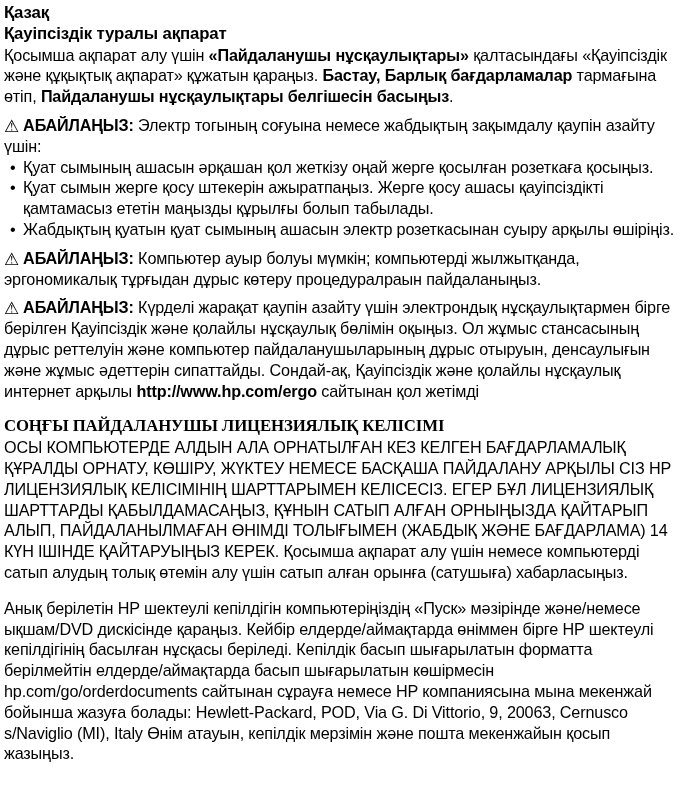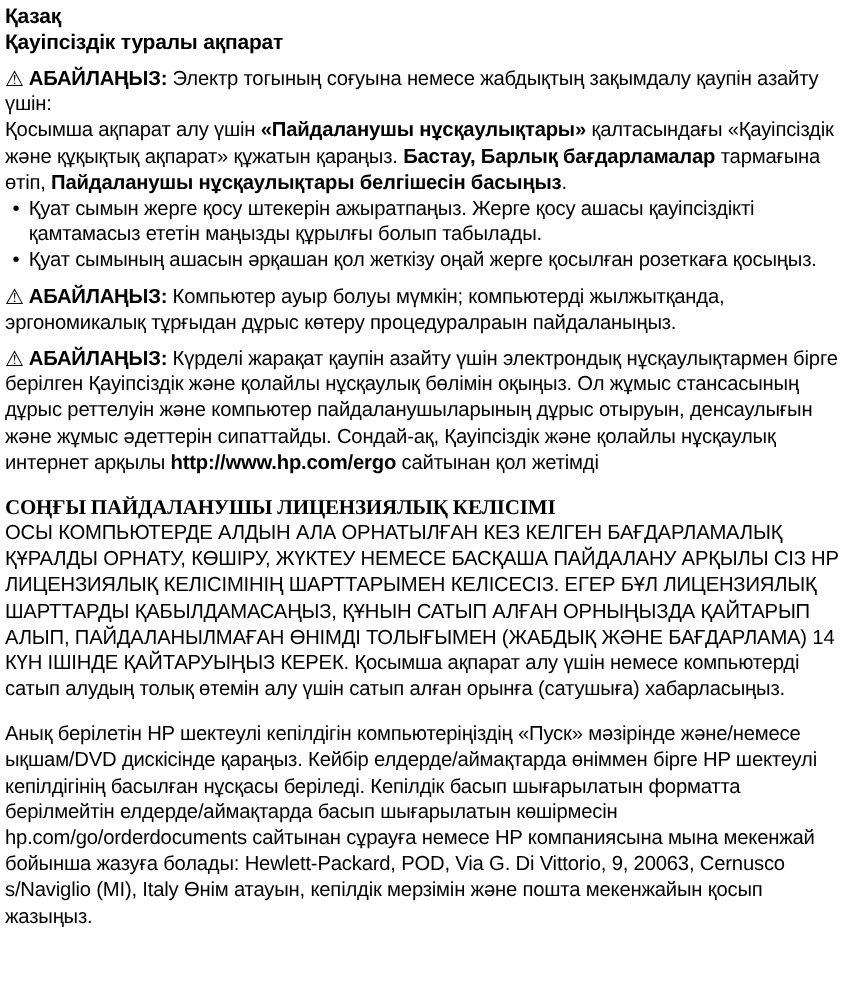--- a/index.html
+++ b/index.html
@@ -60,27 +60,28 @@
 </head>
 <body>
 
 <main class="page">
 
   <h1 class="h1">Қазақ</h1>
 
 
   <h2 class="h2 safety">Қауіпсіздік туралы ақпарат</h2>
 
+  <p class="body"><span>Қосымша ақпарат алу үшін </span><b>«Пайдаланушы нұсқаулықтары»</b><span> қалтасындағы «Қауіпсіздік және құқықтық ақпарат» құжатын қараңыз. </span><b>Бастау, Барлық бағдарламалар</b><span> тармағына өтіп, </span><b>Пайдаланушы нұсқаулықтары белгішесін басыңыз</b><span>.</span></p>
+
   <p class="body warning"><span class="wicon">⚠</span><b>АБАЙЛАҢЫЗ:</b><span> Электр тогының соғуына немесе жабдықтың зақымдалу қаупін азайту үшін:</span></p>
 
-  <p class="body"><span>Қосымша ақпарат алу үшін </span><b>«Пайдаланушы нұсқаулықтары»</b><span> қалтасындағы «Қауіпсіздік және құқықтық ақпарат» құжатын қараңыз. </span><b>Бастау, Барлық бағдарламалар</b><span> тармағына өтіп, </span><b>Пайдаланушы нұсқаулықтары белгішесін басыңыз</b><span>.</span></p>
-
   <ul class="bullets">
+    <li><span class="marker">•</span><span>Қуат сымының ашасын әрқашан қол жеткізу оңай жерге қосылған розеткаға қосыңыз.</span></li>
     <li><span class="marker">•</span><span>Қуат сымын жерге қосу штекерін ажыратпаңыз. Жерге қосу ашасы қауіпсіздікті қамтамасыз ететін маңызды құрылғы болып табылады.</span></li>
-    <li><span class="marker">•</span><span>Қуат сымының ашасын әрқашан қол жеткізу оңай жерге қосылған розеткаға қосыңыз.</span></li>
+    <li><span class="marker">•</span><span>Жабдықтың қуатын қуат сымының ашасын электр розеткасынан суыру арқылы өшіріңіз.</span></li>
   </ul>
 
   <p class="body warning"><span class="wicon">⚠</span><b>АБАЙЛАҢЫЗ:</b><span> Компьютер ауыр болуы мүмкін; компьютерді жылжытқанда, эргономикалық тұрғыдан дұрыс көтеру процедуралраын пайдаланыңыз.</span></p>
 
   <p class="body warning"><span class="wicon">⚠</span><b>АБАЙЛАҢЫЗ:</b><span> Күрделі жарақат қаупін азайту үшін электрондық нұсқаулықтармен бірге берілген Қауіпсіздік және қолайлы нұсқаулық бөлімін оқыңыз. Ол жұмыс стансасының дұрыс реттелуін және компьютер пайдаланушыларының дұрыс отыруын, денсаулығын және жұмыс әдеттерін сипаттайды. Сондай-ақ, Қауіпсіздік және қолайлы нұсқаулық интернет арқылы </span><b>http://www.hp.com/ergo</b><span> сайтынан қол жетімді</span></p>
 
   <h2 class="h2 eula">СОҢҒЫ ПАЙДАЛАНУШЫ ЛИЦЕНЗИЯЛЫҚ КЕЛІСІМІ</h2>
 
   <p class="body">ОСЫ КОМПЬЮТЕРДЕ АЛДЫН АЛА ОРНАТЫЛҒАН КЕЗ КЕЛГЕН БАҒДАРЛАМАЛЫҚ ҚҰРАЛДЫ ОРНАТУ, КӨШІРУ, ЖҮКТЕУ НЕМЕСЕ БАСҚАША ПАЙДАЛАНУ АРҚЫЛЫ СІЗ HP ЛИЦЕНЗИЯЛЫҚ КЕЛІСІМІНІҢ ШАРТТАРЫМЕН КЕЛІСЕСІЗ. ЕГЕР БҰЛ ЛИЦЕНЗИЯЛЫҚ ШАРТТАРДЫ ҚАБЫЛДАМАСАҢЫЗ, ҚҰНЫН САТЫП АЛҒАН ОРНЫҢЫЗДА ҚАЙТАРЫП АЛЫП, ПАЙДАЛАНЫЛМАҒАН ӨНІМДІ ТОЛЫҒЫМЕН (ЖАБДЫҚ ЖӘНЕ БАҒДАРЛАМА) 14 КҮН ІШІНДЕ ҚАЙТАРУЫҢЫЗ КЕРЕК. Қосымша ақпарат алу үшін немесе компьютерді сатып алудың толық өтемін алу үшін сатып алған орынға (сатушыға) хабарласыңыз.</p>
 

